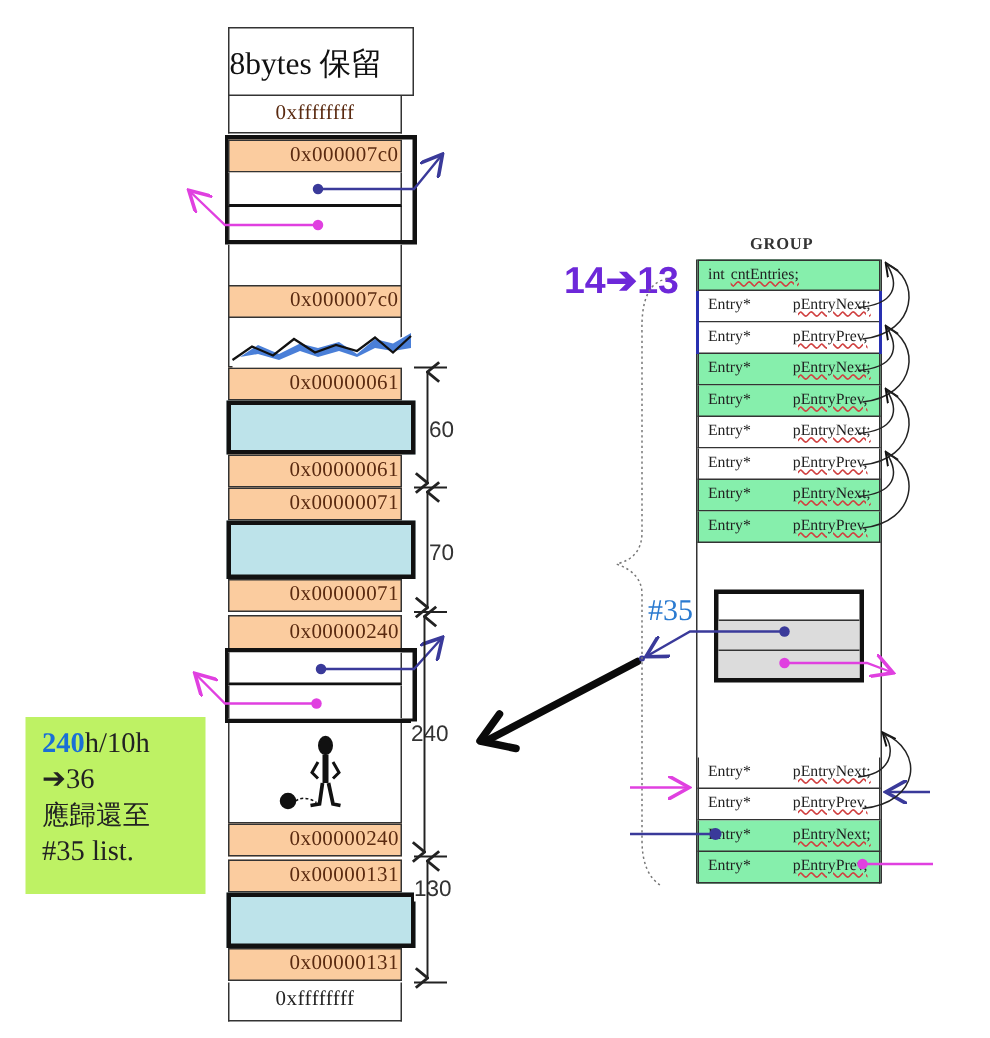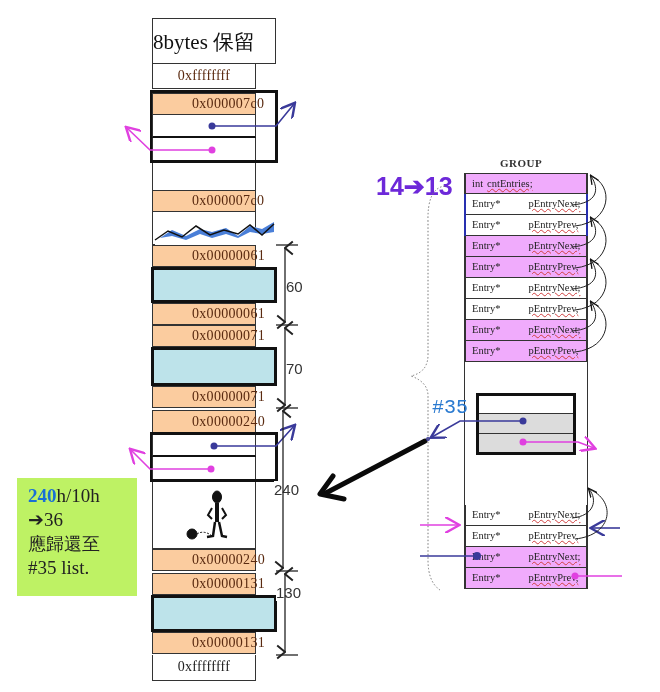--- a/index.html
+++ b/index.html
@@ -1,33 +1,33 @@
 <!DOCTYPE html>
 <html><head>
 <meta charset="utf-8">
 <style>
   html, body { margin:0; padding:0; background:#ffffff; }
   body { width:660px; height:692px; position:relative; overflow:hidden;
          font-family:"Liberation Serif", "DejaVu Serif", serif; color:#222; }
   .abs { position:absolute; box-sizing:border-box; }
-  .cell { position:absolute; box-sizing:border-box; left:152px; width:104px;
+  .cell { position:absolute; box-sizing:border-box; left:152px; width:116px;
           border-left:1.5px solid #333; border-right:1.5px solid #333;
           text-align:center; font-family:"Liberation Serif", serif; color:#5a2a10;
           font-size:14px; letter-spacing:0.3px; }
   .peach { background:#fbcc9f; border-top:1px solid #333; border-bottom:1px solid #333;padding-left:39px; }
   .white { background:#ffffff; }
   .cyan  { background:#bde3ea; }
   .thick { border:3px solid #111; }
   .dim-label { position:absolute; font-family:"Liberation Sans", sans-serif; font-size:15px; color:#333; background:#fff; }
   .grp-row { position:absolute; left:465px; width:122px; box-sizing:border-box;
              border:1px solid #333; border-top:none; height:21px;
              font-family:"Liberation Serif", serif; font-size:10.5px; color:#222;
              padding-left:6px; line-height:20px; white-space:nowrap; }
   .grp-row .fld { text-decoration:underline wavy #d04040; text-decoration-thickness:1px; margin-left:28px; }
-  .gray { background:#f0abfc; }
+  .gray { background:#86efac; }
   .wht  { background:#ffffff; }
   svg { position:absolute; left:0; top:0; overflow:visible; }
 </style>
 </head>
 <body>
 
 <div class="abs" style="left:152px;top:18px;width:124px;height:46px;border:1.5px solid #333;text-align:left;line-height:46px;font-size:21px;color:#111;font-family:'Liberation Serif',serif;">8bytes 保留</div>
 
 <div class="cell white" style="top:64px;height:25px;line-height:24px;border-bottom:1px solid #333;">0xffffffff</div>
 
@@ -92,21 +92,21 @@
     <div class="grp-row gray" style="top: 320px;"><span>Entry*</span><span class="fld">pEntryNext;</span></div>
     <div class="grp-row gray" style="top: 341px;"><span>Entry*</span><span class="fld">pEntryPrev,</span></div>
   </div>
 <div id="group-bottom-rows">
     <div class="grp-row wht" style="top: 505px;"><span>Entry*</span><span class="fld">pEntryNext;</span></div>
     <div class="grp-row wht" style="top: 526px;"><span>Entry*</span><span class="fld">pEntryPrev,</span></div>
     <div class="grp-row gray" style="top: 547px;"><span>Entry*</span><span class="fld">pEntryNext;</span></div>
     <div class="grp-row gray" style="top: 568px;"><span>Entry*</span><span class="fld">pEntryPrev,</span></div>
   </div>
 
-<div class="abs" style="left:432px;top:396px;font-family:Liberation Mono, monospace;font-size:20px;color:#2a7ad0;">#35</div>
+<div class="abs" style="left:432px;top:396px;font-family:Liberation Serif, serif;font-size:20px;color:#2a7ad0;">#35</div>
 <div class="abs" style="left:476px;top:393px;width:100px;height:62px;border:3px solid #111;background:#fff;"></div>
 <div class="abs" style="left:479px;top:413px;width:94px;height:20px;background:#dcdcdc;border-top:1px solid #333;"></div>
 <div class="abs" style="left:479px;top:433px;width:94px;height:19px;background:#dcdcdc;border-top:1px solid #333;"></div>
 
 <svg width="660" height="692">
   <defs>
     <marker id="ah-blue" markerWidth="10" markerHeight="10" refX="8" refY="5" orient="auto">
         <path d="M0,0 L9,5 L0,10" fill="none" stroke="#3a3a9a" stroke-width="1.5"></path>
       </marker>
     <marker id="ah-pink" markerWidth="10" markerHeight="10" refX="8" refY="5" orient="auto">

